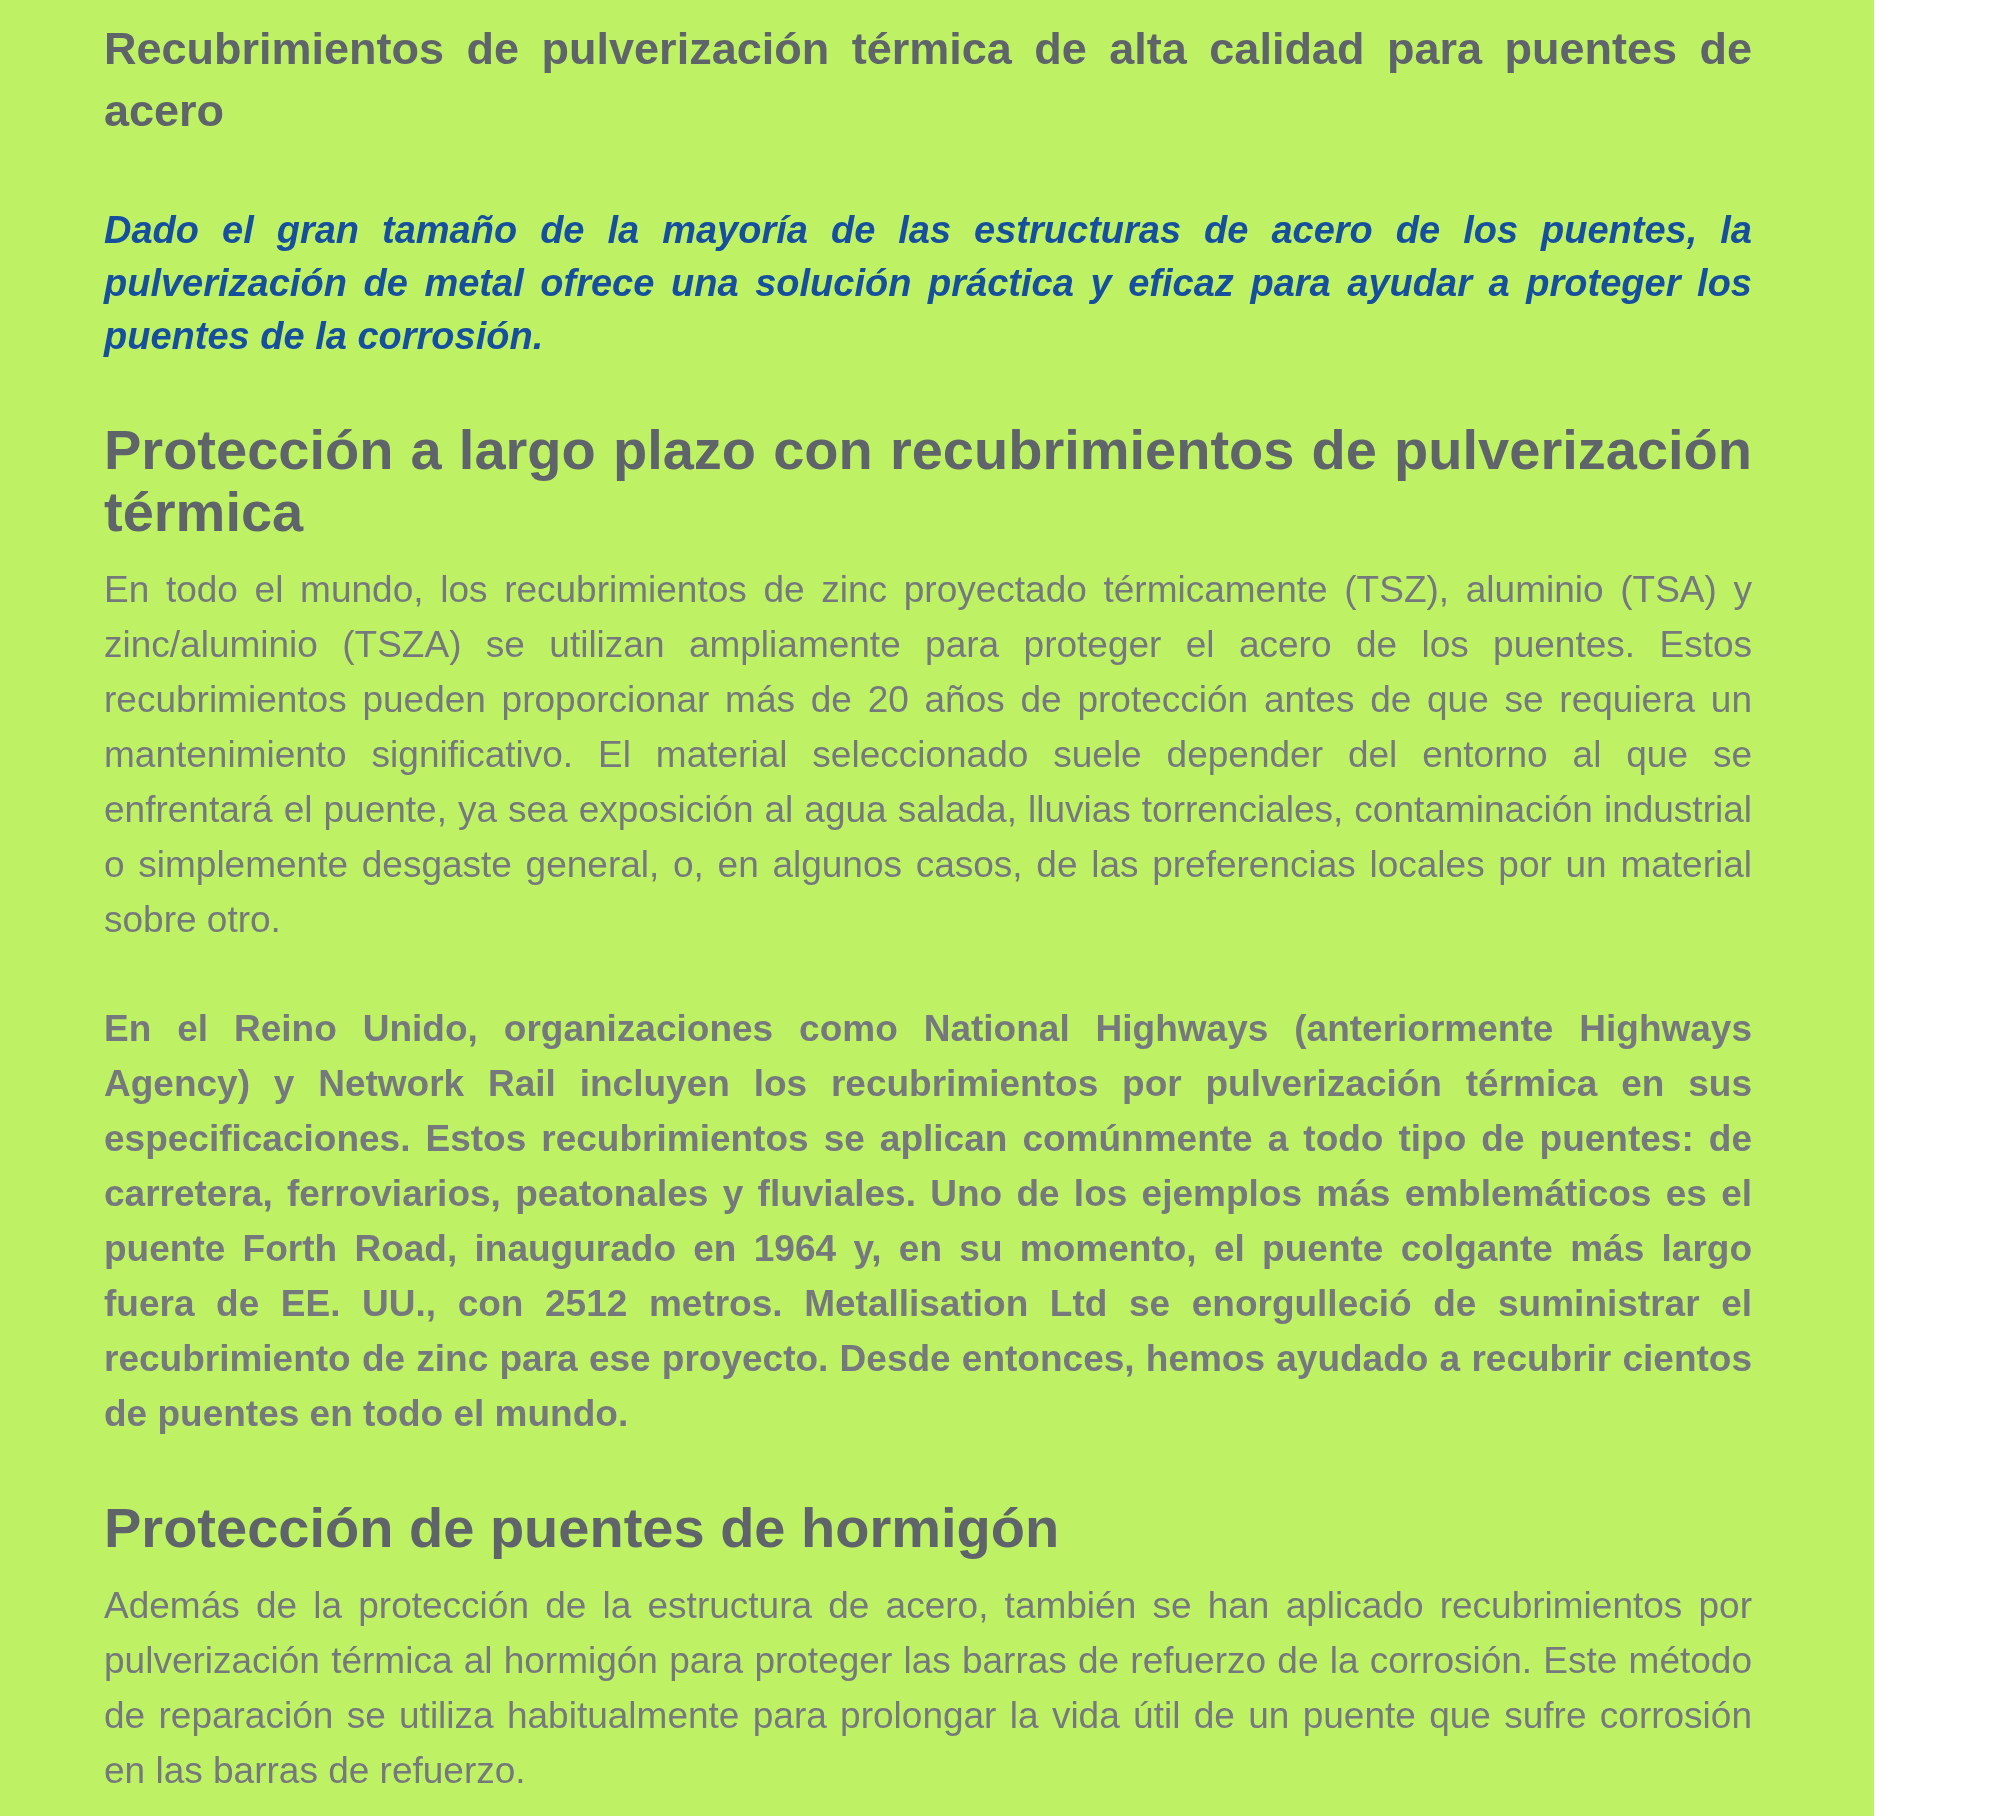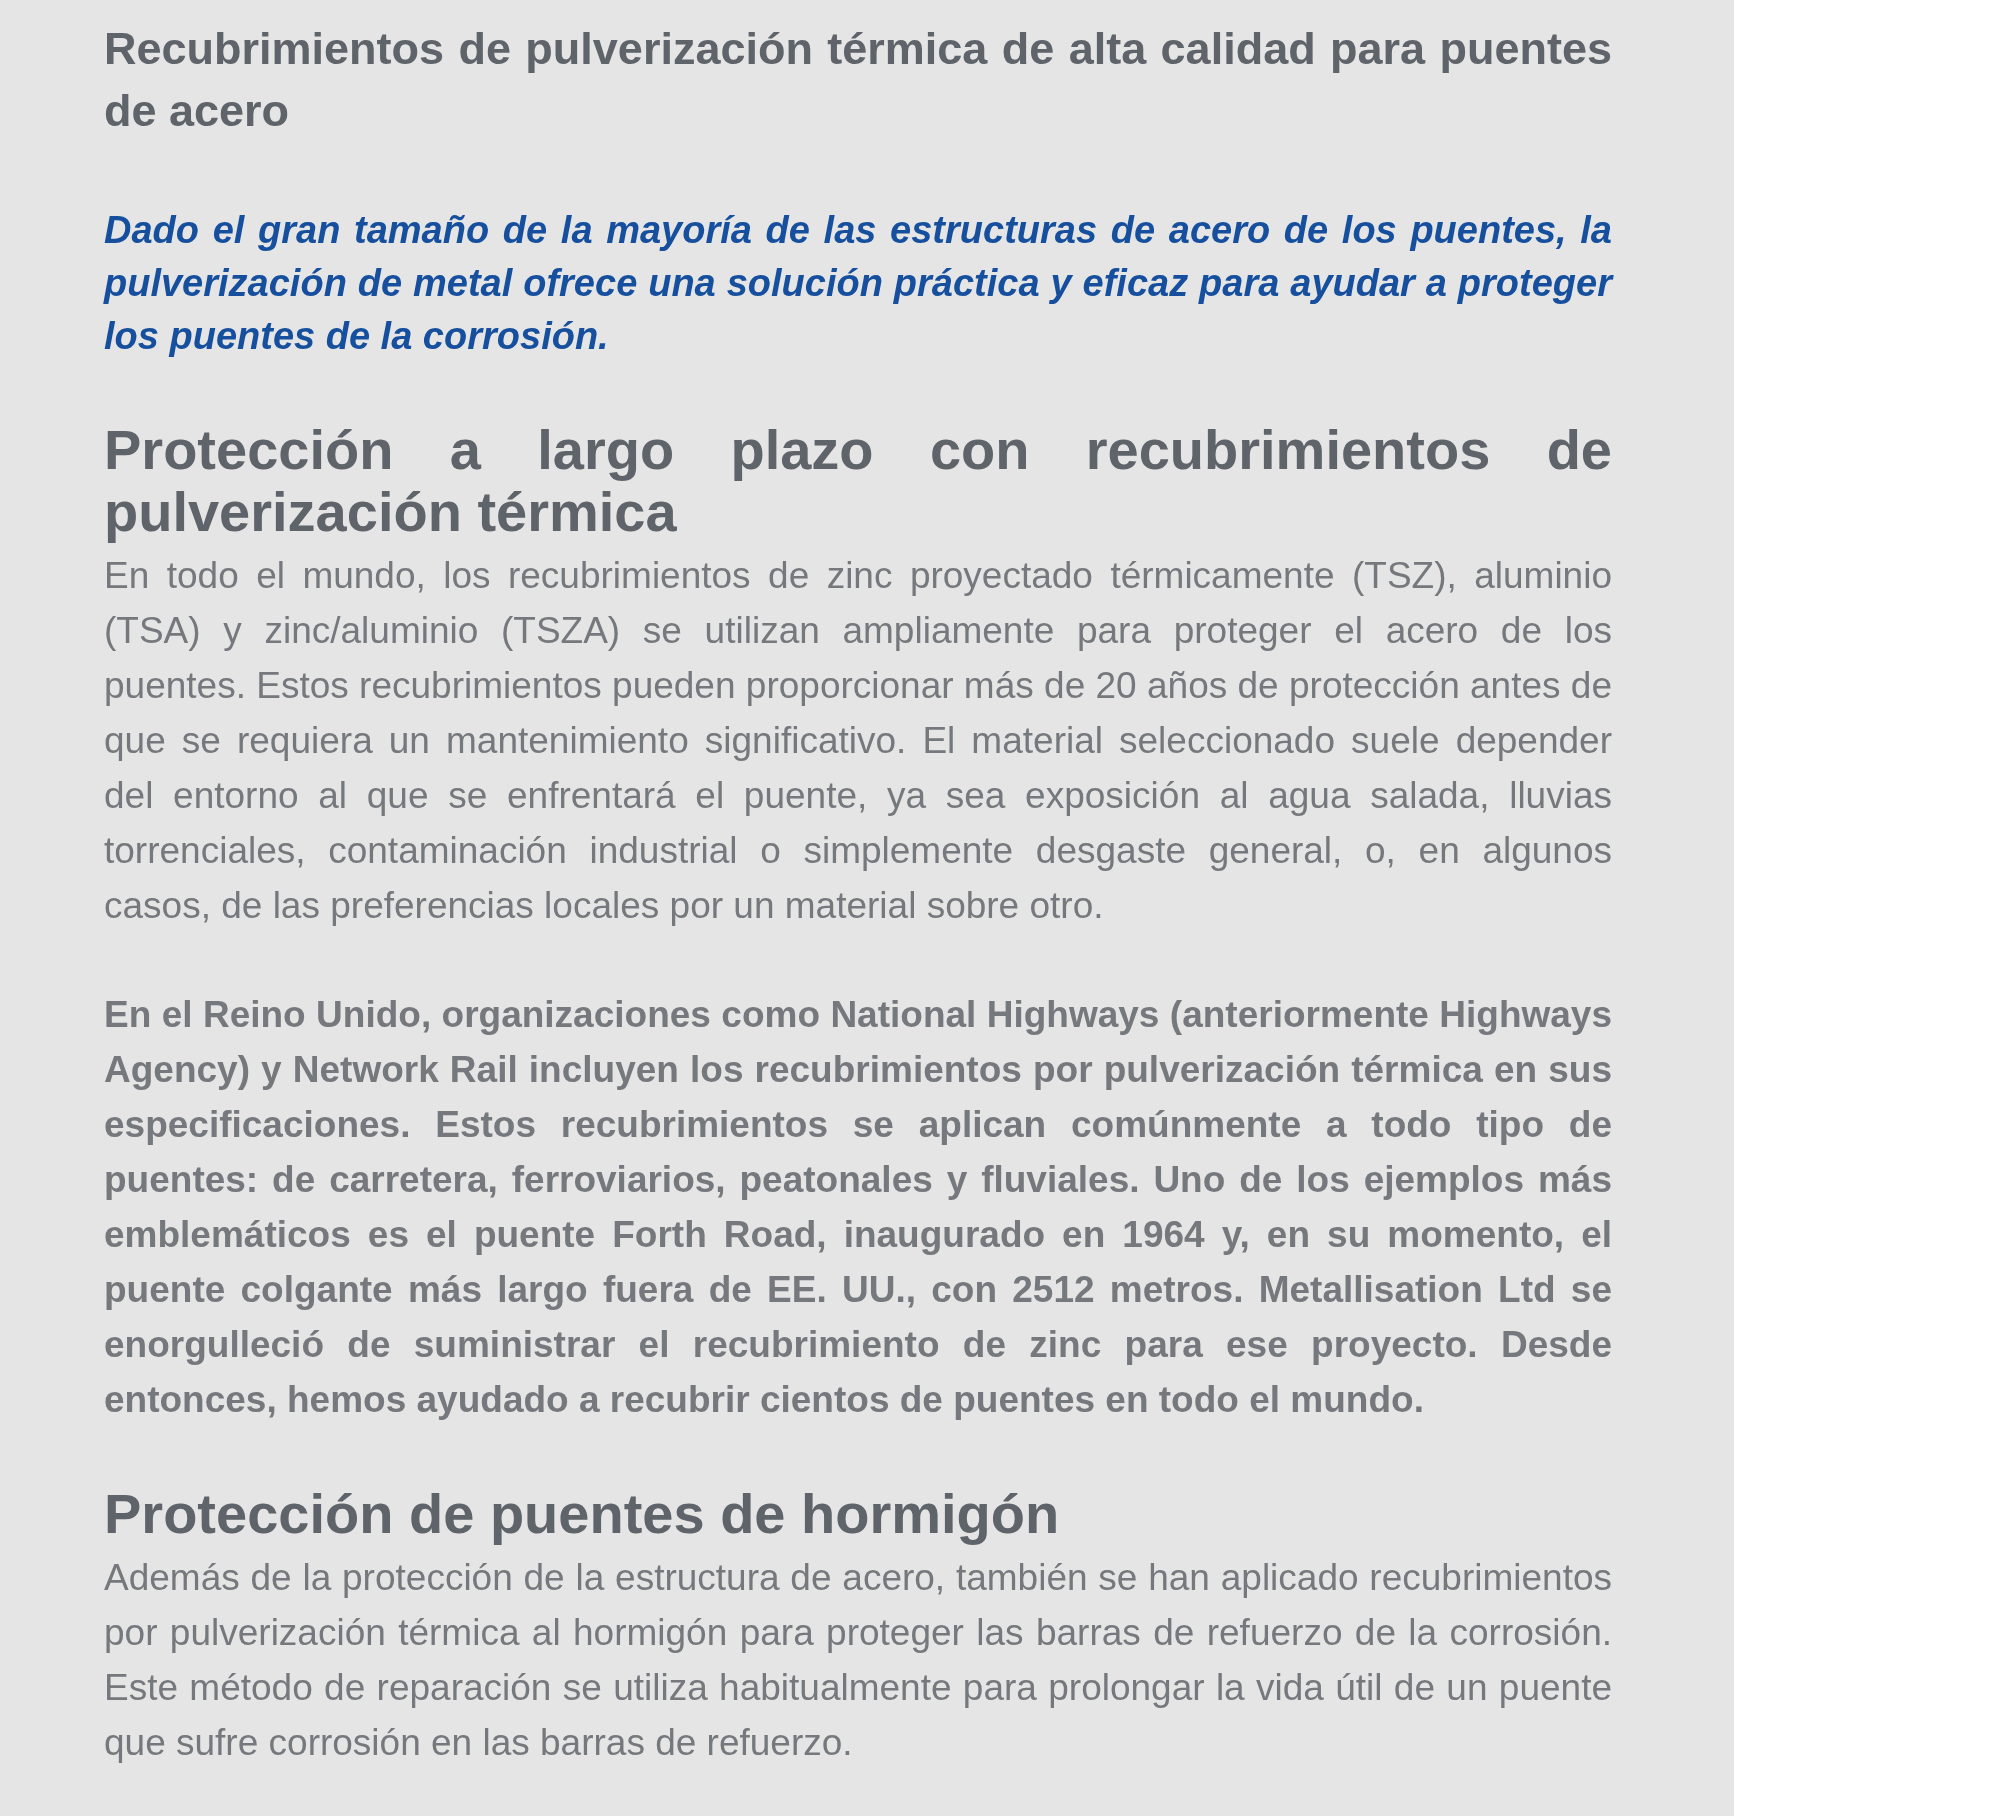--- a/index.html
+++ b/index.html
@@ -9,24 +9,24 @@
   }
   body {
     width: 2010px;
     height: 1817px;
     overflow: hidden;
     font-family: "Liberation Sans", sans-serif;
     box-sizing: border-box;
   }
   .page {
     box-sizing: border-box;
-    width: 1734px;
+    width: 1874px;
     height: 1817px;
     padding: 17.5px 122px 0 104px;
-    background: #e5e5e5;
+    background: #bef264;
   }
   .doc-title {
     margin: 0;
     font-size: 45px;
     line-height: 62px;
     font-weight: 700;
     color: #5f646a;
     text-align: justify;
     text-align-last: left;
   }
@@ -43,21 +43,21 @@
   .section-heading {
     margin: 56px 0 0 0;
     font-size: 56px;
     line-height: 62px;
     font-weight: 700;
     color: #5f646a;
     text-align: justify;
     text-align-last: left;
   }
   .body-para {
-    margin: 5px 0 0 0;
+    margin: 19px 0 0 0;
     font-size: 37px;
     line-height: 55px;
     font-weight: 400;
     color: #75787c;
     text-align: justify;
     text-align-last: left;
   }
   .body-para + .body-para {
     margin-top: 54px;
     font-weight: bold;

